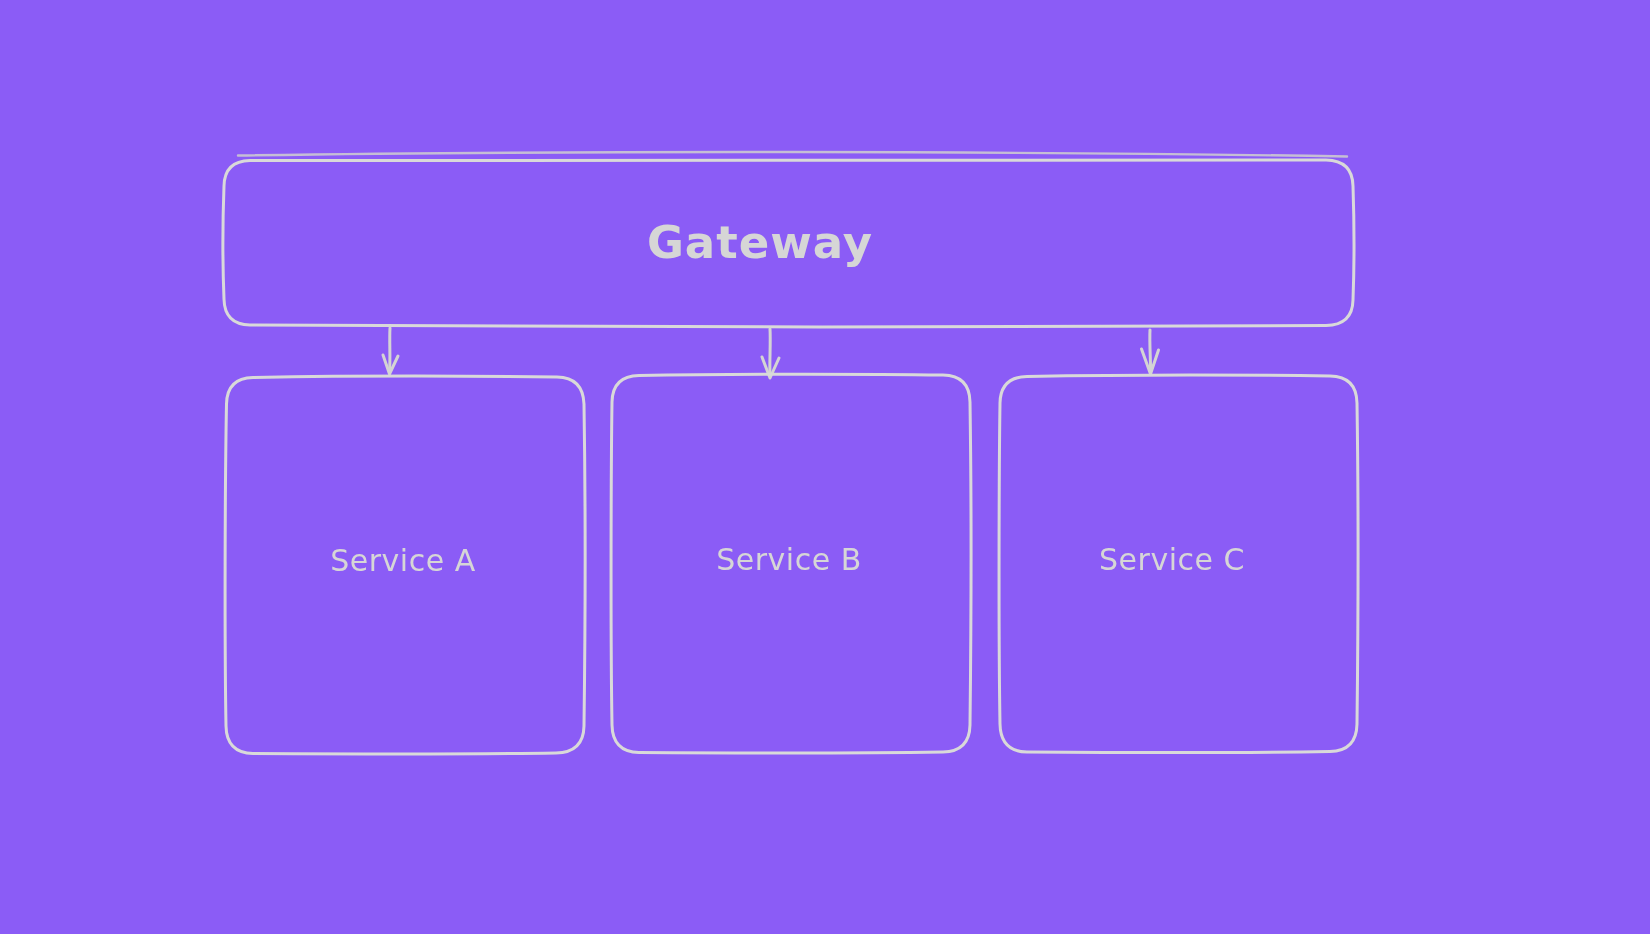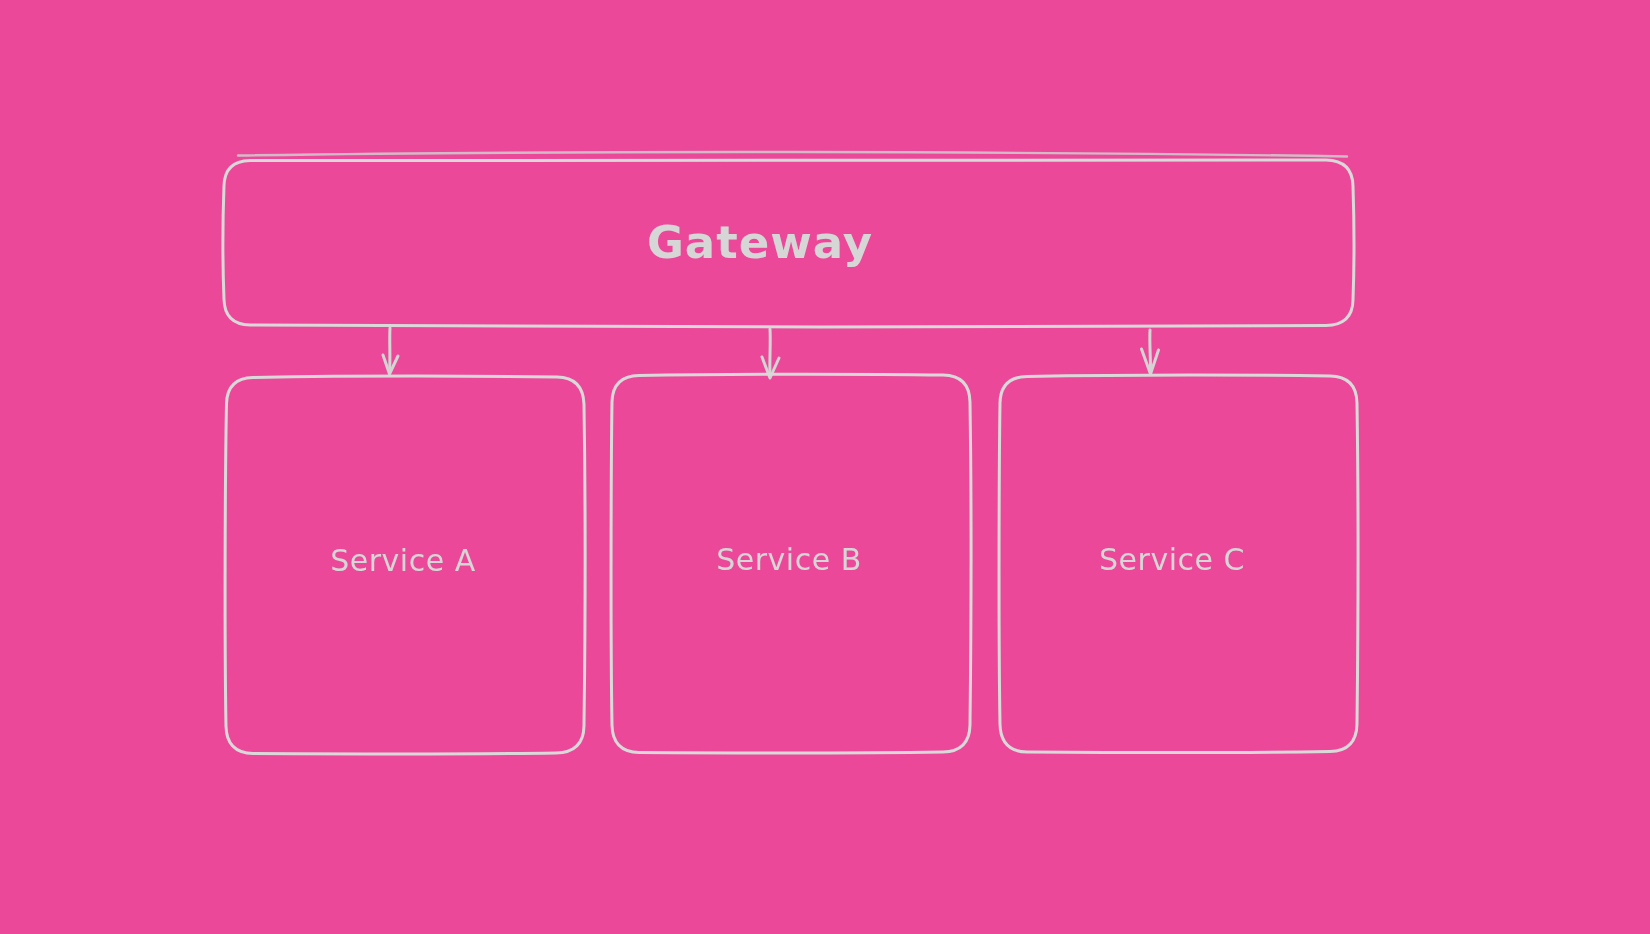--- a/index.html
+++ b/index.html
@@ -4,21 +4,21 @@
 <style>
   html, body {
     margin: 0;
     padding: 0;
     background: #141414;
   }
   .canvas {
     position: relative;
     width: 1650px;
     height: 934px;
-    background: #ec4899;
+    background: #8b5cf6;
     overflow: hidden;
   }
   svg { display: block; }
   .shape {
     fill: none;
     stroke: #d9d9d9;
     stroke-width: 3;
     stroke-linecap: round;
     stroke-linejoin: round;
   }

